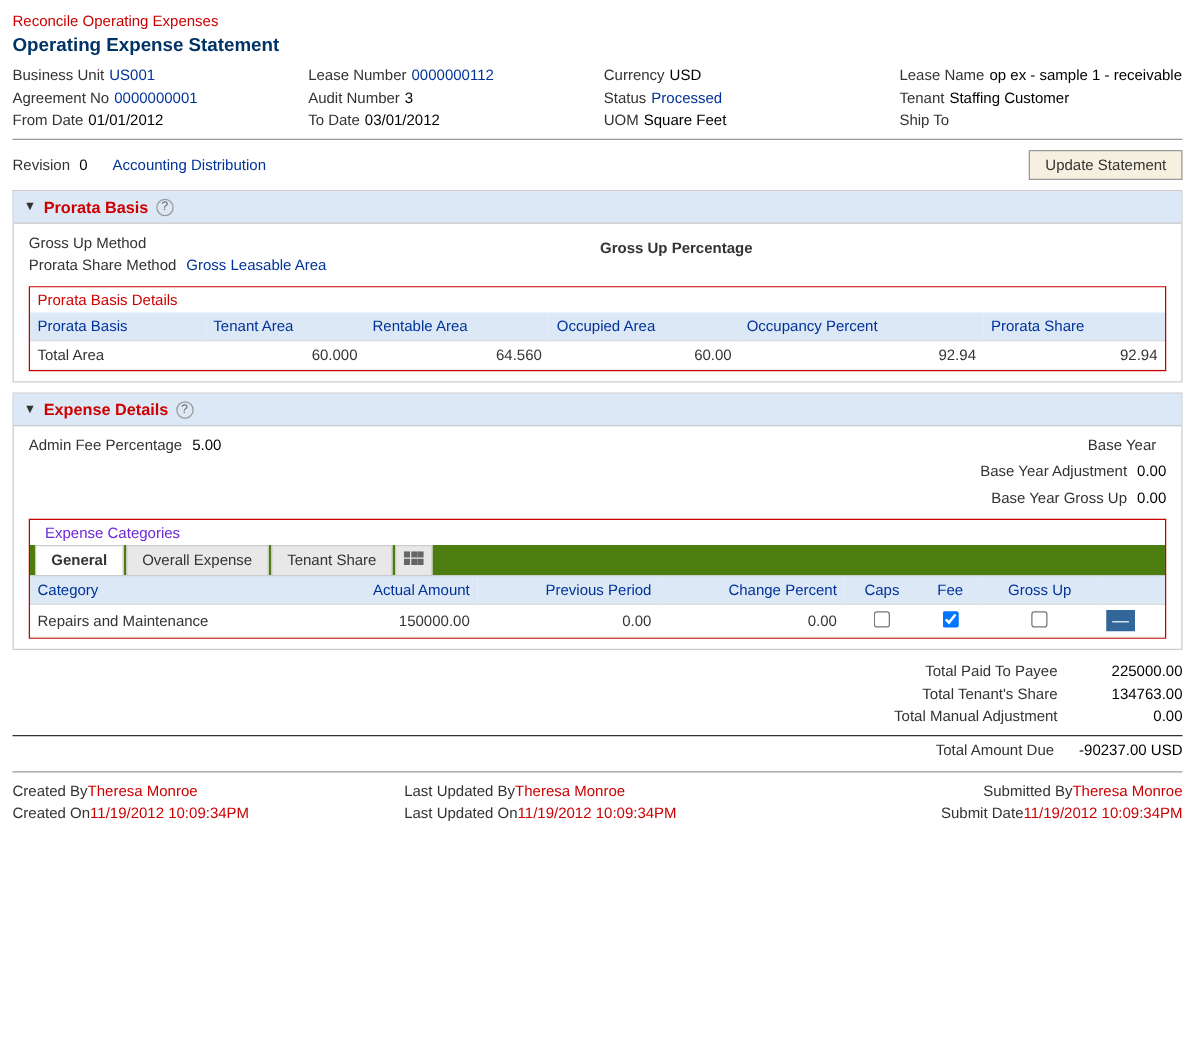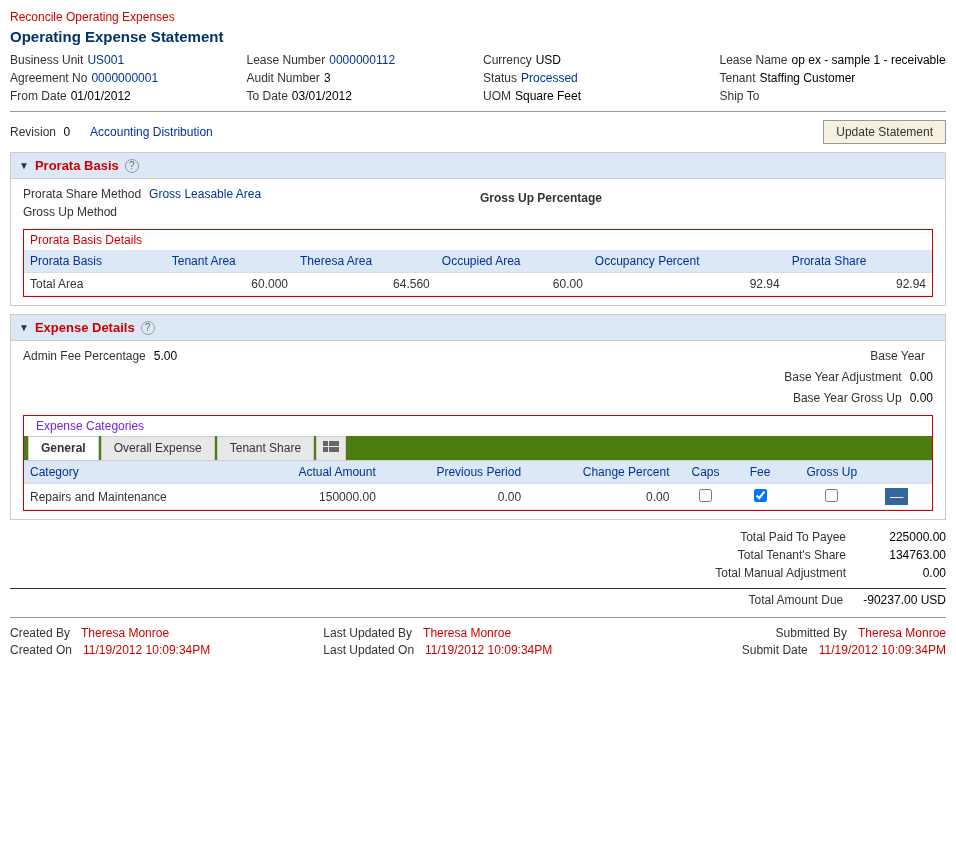--- a/index.html
+++ b/index.html
@@ -58,21 +58,21 @@
     input[type="checkbox"] { margin: 0; }
     .totals-row { display: flex; justify-content: flex-end; gap: 20px; margin-bottom: 4px; }
     .totals-label { color: #333; text-align: right; }
     .totals-value { color: #000; min-width: 80px; text-align: right; }
     .total-amount-row { display: flex; justify-content: flex-end; gap: 20px; margin-top: 8px; border-top: 1px solid #333; padding-top: 4px; }
     .notes-box { border: 1px solid #999; flex: 0 0 260px; height: 110px; position: relative; }
     .notes-label { color: #333; position: absolute; top: -18px; left: 0; }
     .notes-expand { position: absolute; top: 2px; right: 2px; color: #666; font-size: 10px; cursor: pointer; }
     
     .compare-link { color: #003399; text-decoration: none; cursor: pointer; display: block; text-align: center; margin: 4px 0; }
-    .footer-field { display: flex; gap: 11px; margin-bottom: 3px; align-items: baseline; text-align: right; }
+    .footer-field { display: flex; gap: 0; margin-bottom: 3px; align-items: baseline; text-align: right; }
     .footer-label { color: #333; }
     .footer-value { color: #cc0000; }
     .footer-value-name { color: #cc0000; }
   </style>
 </head>
 <body>
 
 <div class="breadcrumb">Reconcile Operating Expenses</div>
 
 <h1 class="page-title">Operating Expense Statement</h1>
@@ -146,42 +146,42 @@
 <div class="section-panel">
   <div class="section-header">
     <span class="collapse-icon">▼</span>
     <span class="section-title">Prorata Basis</span>
     <span class="help-icon">?</span>
   </div>
   <div class="section-body">
     <div style="display:grid; grid-template-columns:1fr 1fr; gap:4px;">
       <div>
         <div class="form-row">
+          <span class="form-label">Gross Up Method</span>
+          <span class="form-value-black"></span>
+        </div>
+        <div class="form-row">
           <span class="form-label">Prorata Share Method</span>
           <span class="form-value">Gross Leasable Area</span>
-        </div>
-        <div class="form-row">
-          <span class="form-label">Gross Up Method</span>
-          <span class="form-value-black"></span>
         </div>
       </div>
       <div style="display:flex; align-items:flex-start; justify-content:flex-start; padding-top:4px;">
         <span class="gross-up-label">Gross Up Percentage</span>
       </div>
     </div>
     <div class="inner-table-container">
       <div class="inner-table-header">
         <span class="inner-table-title">Prorata Basis Details</span>
       </div>
       <table class="data-table">
         <thead>
           <tr class="cat-table-header">
             <th>Prorata Basis</th>
             <th>Tenant Area</th>
-            <th>Theresa Area</th>
+            <th>Rentable Area</th>
             <th>Occupied Area</th>
             <th>Occupancy Percent</th>
             <th>Prorata Share</th>
           </tr>
         </thead>
         <tbody id="prorata-tbody">
         <tr>
               <td>Total Area</td>
               <td style="text-align: right;">60.000</td>
               <td style="text-align: right;">64.560</td>

